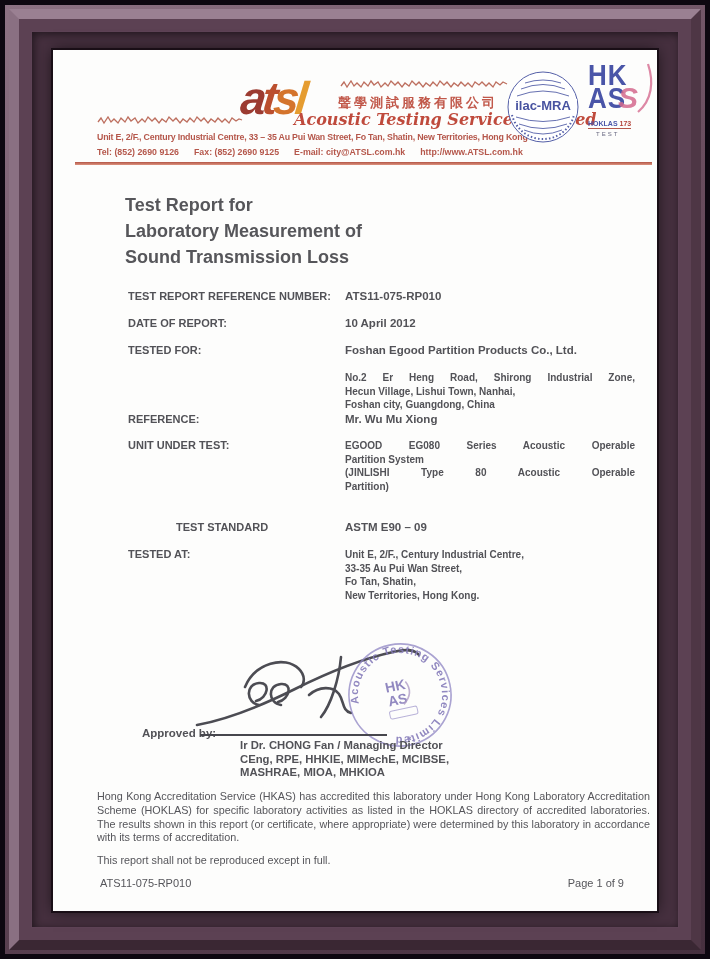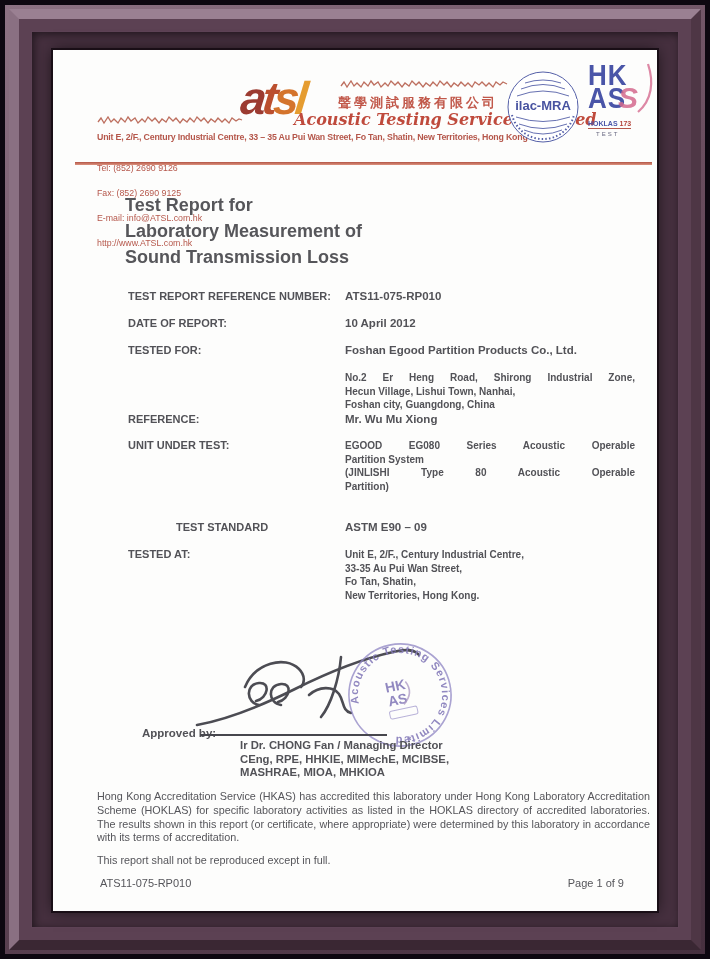--- a/index.html
+++ b/index.html
@@ -35,22 +35,22 @@
   .atsl-letters{left:188px;top:20px;font-weight:bold;font-style:italic;
     font-size:46px;line-height:56px;letter-spacing:-4px;transform:skewX(-6deg);}
   .atsl-letters span{display:inline-block;}
   .l-a{color:#9c3b31;} .l-t{color:#bb4f2e;} .l-s{color:#d4742c;} .l-l{color:#e59c30;}
   .zh-name{left:285px;top:44px;font-size:13px;font-weight:bold;letter-spacing:3px;
     color:#c1584a;white-space:nowrap;}
   .en-name{left:241px;top:60px;font-family:"DejaVu Serif",serif;font-style:italic;
     font-weight:bold;font-size:16px;color:#bf4a3c;white-space:nowrap;}
   .hdr-addr{left:44px;top:82px;font-size:8.8px;letter-spacing:-0.2px;color:#b5574b;
     font-weight:bold;white-space:nowrap;}
-  .hdr-contact{left:44px;top:113px;font-size:8.8px;color:#b5574b;font-weight:normal;
-    display:flex;gap:15px;white-space:nowrap;flex-direction:column;}
+  .hdr-contact{left:44px;top:97px;font-size:8.8px;color:#b5574b;font-weight:bold;
+    display:flex;gap:15px;white-space:nowrap;}
   .red-rule{left:22px;top:112px;width:577px;height:3px;
     background:linear-gradient(#b25546,#dd9480);}
   
   .ilac{left:452px;top:18px;}
   
   .hkas{left:535px;top:14px;width:66px;text-align:left;}
   .hkas-line{font-size:26px;line-height:23px;font-weight:bold;color:#4a55a8;
     letter-spacing:1px;transform:scaleY(1.1);}
   .hkas-s{position:absolute;left:30px;top:17px;font-size:30px;font-weight:bold;
     font-style:italic;color:#d46a8e;opacity:.85;}
@@ -103,21 +103,21 @@
   <svg class="abs" style="left:287px;top:28px;" width="168" height="13" viewBox="0 0 168 13">
     <path d="M1,8 L4,4 7,9 11,3 14,8 17,5 21,9 24,4 28,8 31,3 34,7 38,4 41,9 45,5 48,8 51,3 55,7 58,4 62,9 65,5 69,8 72,3 76,7 79,4 83,9 86,5 90,8 93,4 97,8 100,3 104,7 107,4 111,9 114,5 118,8 121,4 125,8 128,5 132,9 135,4 139,7 142,4 146,8 149,5 153,9 156,4 160,7 163,4 167,6" fill="none" stroke="#bd6f5f" stroke-width="1.3"></path>
   </svg>
 
   <div class="abs zh-name">聲學測試服務有限公司</div>
   <div class="abs en-name">Acoustic Testing Services Limited</div>
   <div class="abs hdr-addr">Unit E, 2/F., Century Industrial Centre, 33 – 35 Au Pui Wan Street, Fo Tan, Shatin, New Territories, Hong Kong</div>
   <div class="abs hdr-contact">
     <span>Tel: (852) 2690 9126</span>
     <span>Fax: (852) 2690 9125</span>
-    <span>E-mail: info@ATSL.com.hk</span>
+    <span>E-mail: city@ATSL.com.hk</span>
     <span>http://www.ATSL.com.hk</span>
   </div>
 
   <svg class="abs ilac" width="76" height="78" viewBox="0 0 76 78">
     <circle cx="38" cy="39" r="35" fill="#ffffff" stroke="#5560a8" stroke-width="1"></circle>
     <path d="M16,21 Q38,12 60,21" fill="none" stroke="#5560a8" stroke-width="0.9"></path>
     <path d="M12,28 Q38,18 64,28" fill="none" stroke="#5560a8" stroke-width="0.9"></path>
     <path d="M20,15 Q38,9 56,15" fill="none" stroke="#5560a8" stroke-width="0.9"></path>
     <path d="M11,49 Q38,58 65,49" fill="none" stroke="#5560a8" stroke-width="0.9"></path>
     <path d="M14,56 Q38,65 62,56" fill="none" stroke="#5560a8" stroke-width="0.9"></path>

